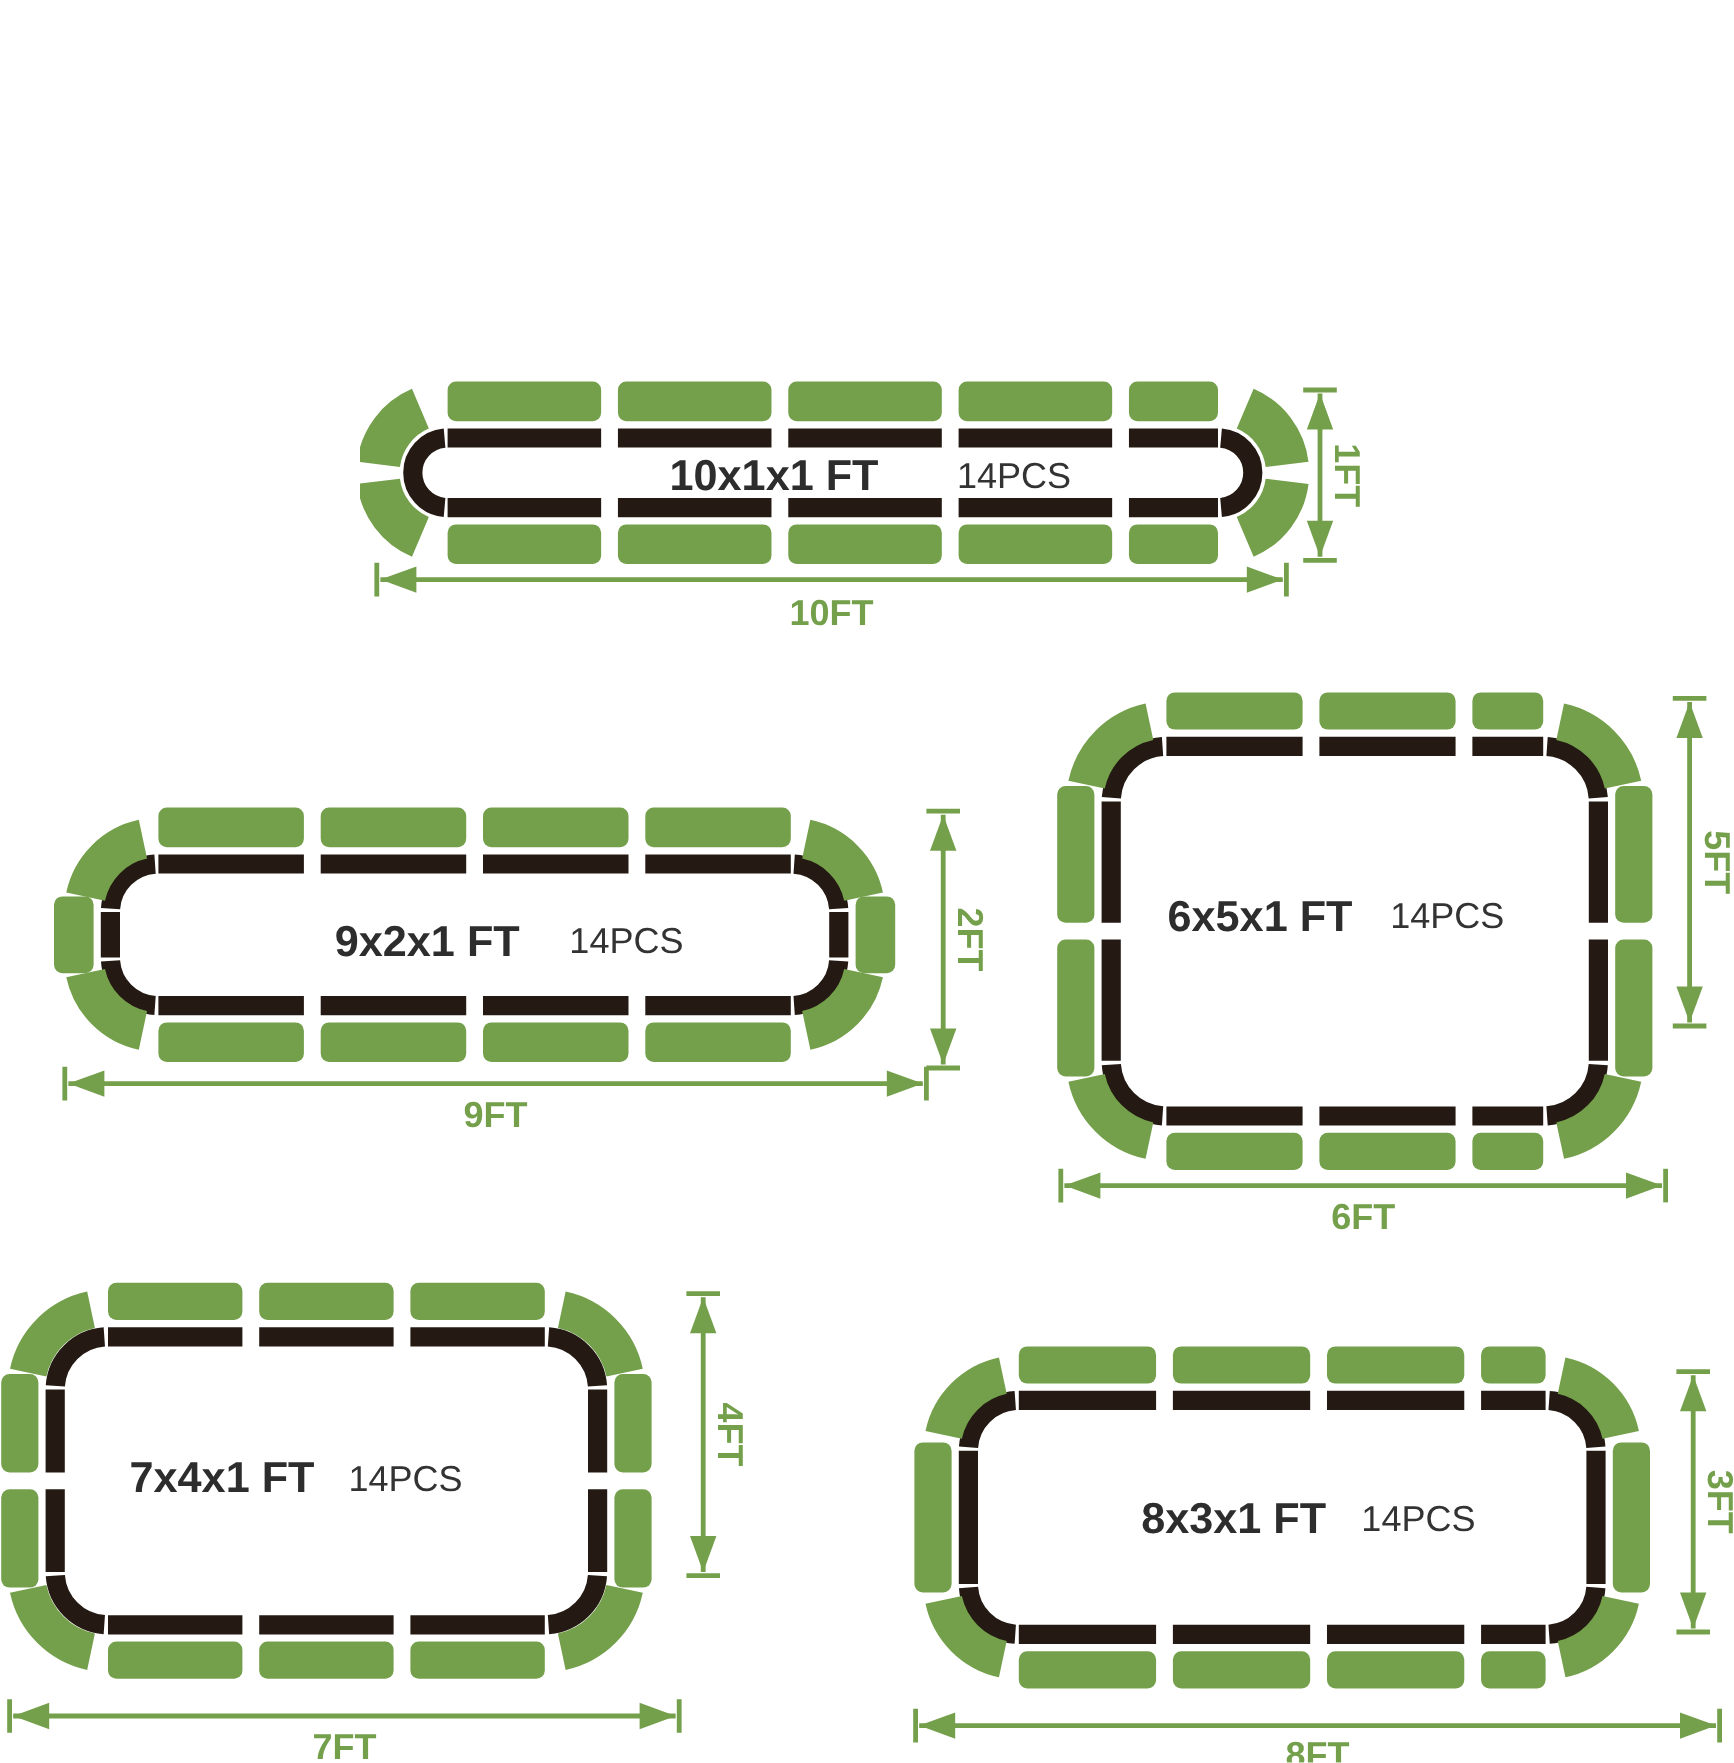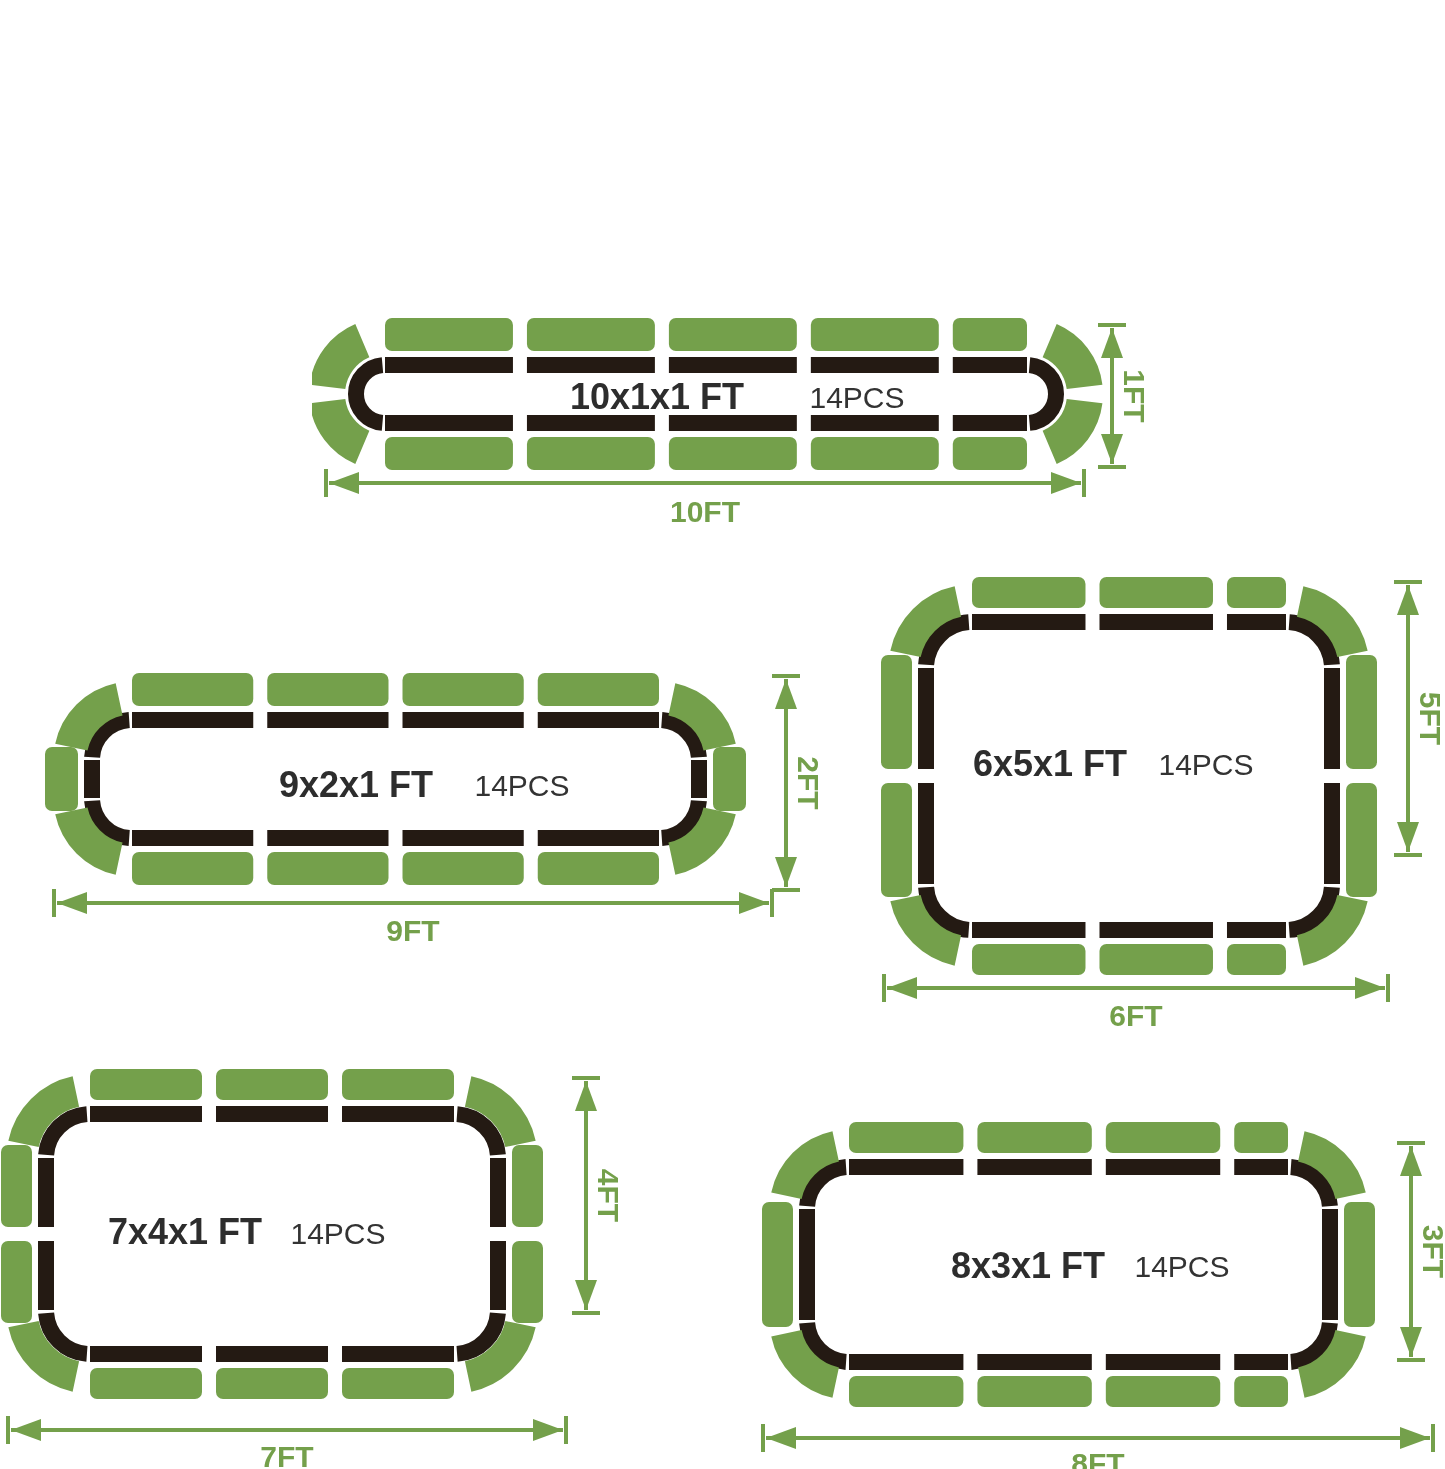--- a/index.html
+++ b/index.html
@@ -25,21 +25,21 @@
     font-size:45px;font-weight:400;color:#4b4b4b;letter-spacing:1px;
   }
   .diagram{position:absolute;}
   svg text{font-family:"Liberation Sans",sans-serif;}
 </style>
 </head>
 <body>
 
 <div class="page">
 
-  <div class="diagram" style="left: 312px; top: 315px; text-align: right;"><svg viewBox="0 0 840 212" width="840" height="212">
+  <div class="diagram" style="left: 300px; top: 315px; text-align: right;"><svg viewBox="0 0 840 212" width="840" height="212">
         <line x1="73" y1="50" x2="200.9475982532751" y2="50" stroke="#241A13" stroke-width="16"></line>
         <line x1="73" y1="108" x2="200.9475982532751" y2="108" stroke="#241A13" stroke-width="16"></line>
         <line x1="214.9475982532751" y1="50" x2="342.8951965065502" y2="50" stroke="#241A13" stroke-width="16"></line>
         <line x1="214.9475982532751" y1="108" x2="342.8951965065502" y2="108" stroke="#241A13" stroke-width="16"></line>
         <line x1="356.8951965065502" y1="50" x2="484.84279475982527" y2="50" stroke="#241A13" stroke-width="16"></line>
         <line x1="356.8951965065502" y1="108" x2="484.84279475982527" y2="108" stroke="#241A13" stroke-width="16"></line>
         <line x1="498.84279475982527" y1="50" x2="626.7903930131004" y2="50" stroke="#241A13" stroke-width="16"></line>
         <line x1="498.84279475982527" y1="108" x2="626.7903930131004" y2="108" stroke="#241A13" stroke-width="16"></line>
         <line x1="640.7903930131004" y1="50" x2="714.9999999999999" y2="50" stroke="#241A13" stroke-width="16"></line>
         <line x1="640.7903930131004" y1="108" x2="714.9999999999999" y2="108" stroke="#241A13" stroke-width="16"></line>

